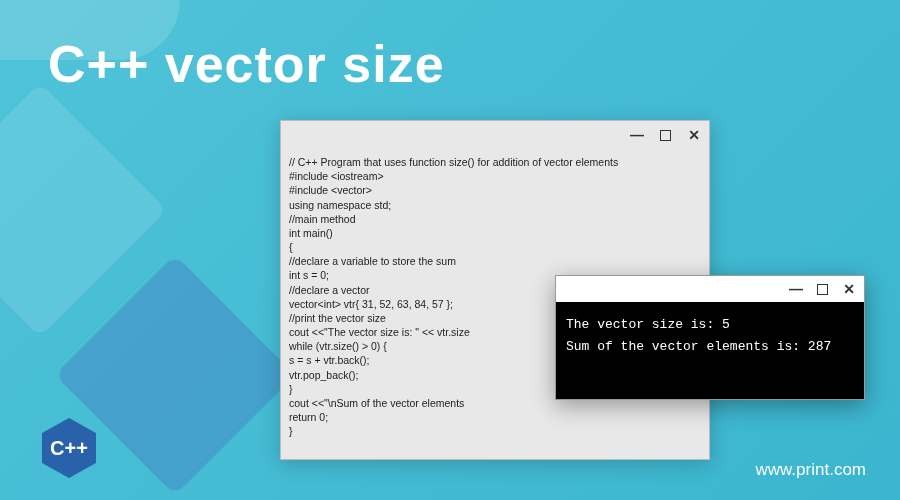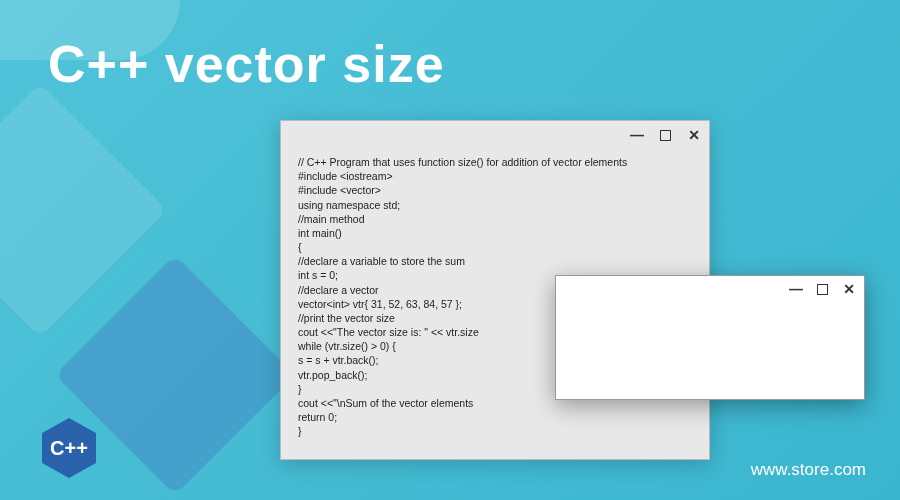--- a/index.html
+++ b/index.html
@@ -77,21 +77,21 @@
       display: flex;
       align-items: center;
       justify-content: center;
       font-size: 14px;
       color: #333;
     }
     .min-icon::before { content: "—"; font-weight: bold; }
     .max-icon { border: 1.5px solid #333; width: 11px; height: 11px; }
     .close-icon::before { content: "✕"; font-weight: bold; }
     .code-body {
-      padding: 6px 17px;
+      padding: 6px 8px;
       font-family: "Segoe UI", Arial, sans-serif;
       font-size: 10.5px;
       line-height: 1.35;
       color: #222;
       white-space: pre;
     }
     .console-window {
       position: absolute;
       top: 275px;
       left: 555px;
@@ -183,21 +183,23 @@
 return 0;
 }</div>
 </div>
 
 <div class="console-window">
   <div class="console-titlebar">
     <span class="title-control min-icon"></span>
     <span class="title-control max-icon"></span>
     <span class="title-control close-icon"></span>
   </div>
+  <div class="console-body">The vector size is: 5
+Sum of the vector elements is: 287</div>
 </div>
 
 <div class="cpp-logo">
   <div class="hexagon">
     <span>C++</span>
   </div>
 </div>
 
-<div class="footer-url">www.store.com</div>
+<div class="footer-url">www.print.com</div>
 
 </body></html>

